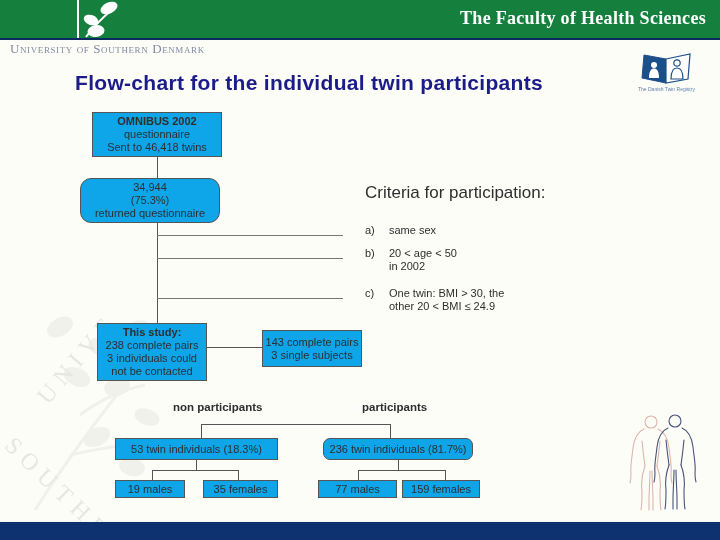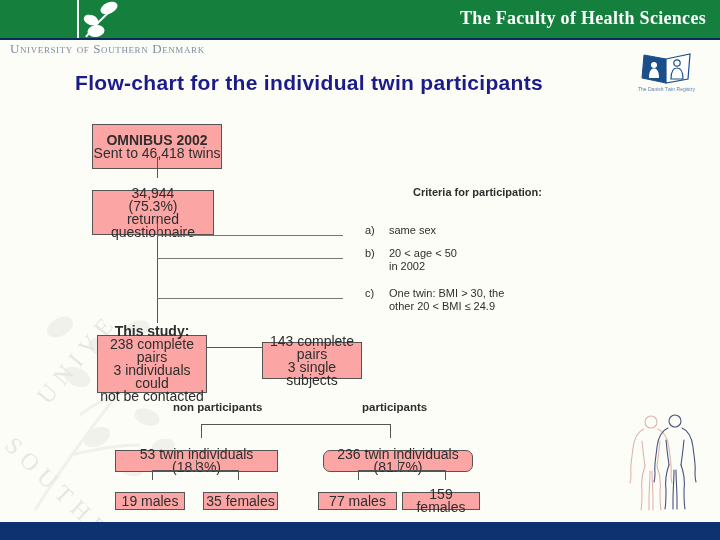--- a/index.html
+++ b/index.html
@@ -16,30 +16,30 @@
             font-variant:small-caps;font-size:13px;letter-spacing:0.6px;}
   .title{position:absolute;left:75px;top:71px;margin:0;color:#1b1b8a;font-size:21px;
          font-weight:bold;letter-spacing:0.3px;}
   
   .twinlogo{position:absolute;left:638px;top:52px;width:56px;text-align:center;}
   .twincap{font-size:5px;color:#6080b0;margin-top:1px;white-space:nowrap;}
   
   .wm-text{position:absolute;color:#e7e7e1;font-family:"Liberation Serif",serif;
            font-size:24px;letter-spacing:7px;transform-origin:left top;white-space:nowrap;}
   
-  .fbox{position:absolute;border:1px solid #555;background:#fca5a5;color:#2e2e2e;
-        font-size:14px;line-height:13px;text-align:center;display:flex;
-        flex-direction:column;justify-content:center;box-sizing:border-box;margin-top:12px;}
+  .fbox{position:absolute;border:1px solid #555;background:#0ea5e9;color:#2e2e2e;
+        font-size:11px;line-height:13px;text-align:center;display:flex;
+        flex-direction:column;justify-content:center;box-sizing:border-box;}
   .b{font-weight:bold;}
   .vline{position:absolute;width:1px;background:#555;}
   .hline{position:absolute;height:1px;background:#555;}
   .hline.lt{background:#777;}
   .blabel{position:absolute;font-size:11.5px;font-weight:bold;color:#2e2e2e;white-space:nowrap;}
   .criteria{position:absolute;left:365px;top:186px;width:200px;color:#2e2e2e;font-size:11px;line-height:13px;}
-  .crit-head{font-weight:bold;font-size:11px;position:absolute;left:0;top:0;white-space:nowrap;margin-left:48px;}
+  .crit-head{font-weight:normal;font-size:17px;position:absolute;left:0;top:0;white-space:nowrap;}
   .crit-item{position:absolute;left:0;display:flex;}
   .crit-label{width:24px;flex:0 0 24px;}
   .bottombar{position:absolute;left:0;top:522px;width:720px;height:18px;background:#0e3170;}
   svg{display:block;}
 </style>
 </head>
 <body>
 
 <div class="slide">
 
@@ -85,24 +85,25 @@
       <circle cx="14" cy="13" r="3" fill="#ffffff"></circle>
       <path d="M9,26 C9,19 11,16.5 14,16.5 C17,16.5 19,19 19,26 Z" fill="#ffffff"></path>
       <circle cx="37" cy="11" r="3.2" fill="none" stroke="#1b4f8a" stroke-width="1.2"></circle>
       <path d="M31,27 C31,19 33.5,16 37,16 C40.5,16 43,19 43,27 Z" fill="none" stroke="#1b4f8a" stroke-width="1.2"></path>
     </svg>
     <div class="twincap">The Danish Twin Registry</div>
   </div>
 
   <div class="fbox" style="left:92px;top:112px;width:130px;height:45px;">
     <div class="b">OMNIBUS 2002</div>
+    <div>questionnaire</div>
     <div>Sent to 46,418 twins</div>
   </div>
 
-  <div class="fbox" style="left:92px;top:178px;width:122px;height:45px;">
+  <div class="fbox" style="left:80px;top:178px;width:140px;height:45px;border-radius:11px;">
     <div>34,944</div>
     <div>(75.3%)</div>
     <div>returned questionnaire</div>
   </div>
 
   <div class="vline" style="left:157px;top:157px;height:21px;"></div>
   <div class="vline" style="left:157px;top:223px;height:100px;"></div>
   <div class="hline lt" style="left:157px;top:235px;width:186px;"></div>
   <div class="hline lt" style="left:157px;top:258px;width:186px;"></div>
   <div class="hline lt" style="left:157px;top:298px;width:186px;"></div>

